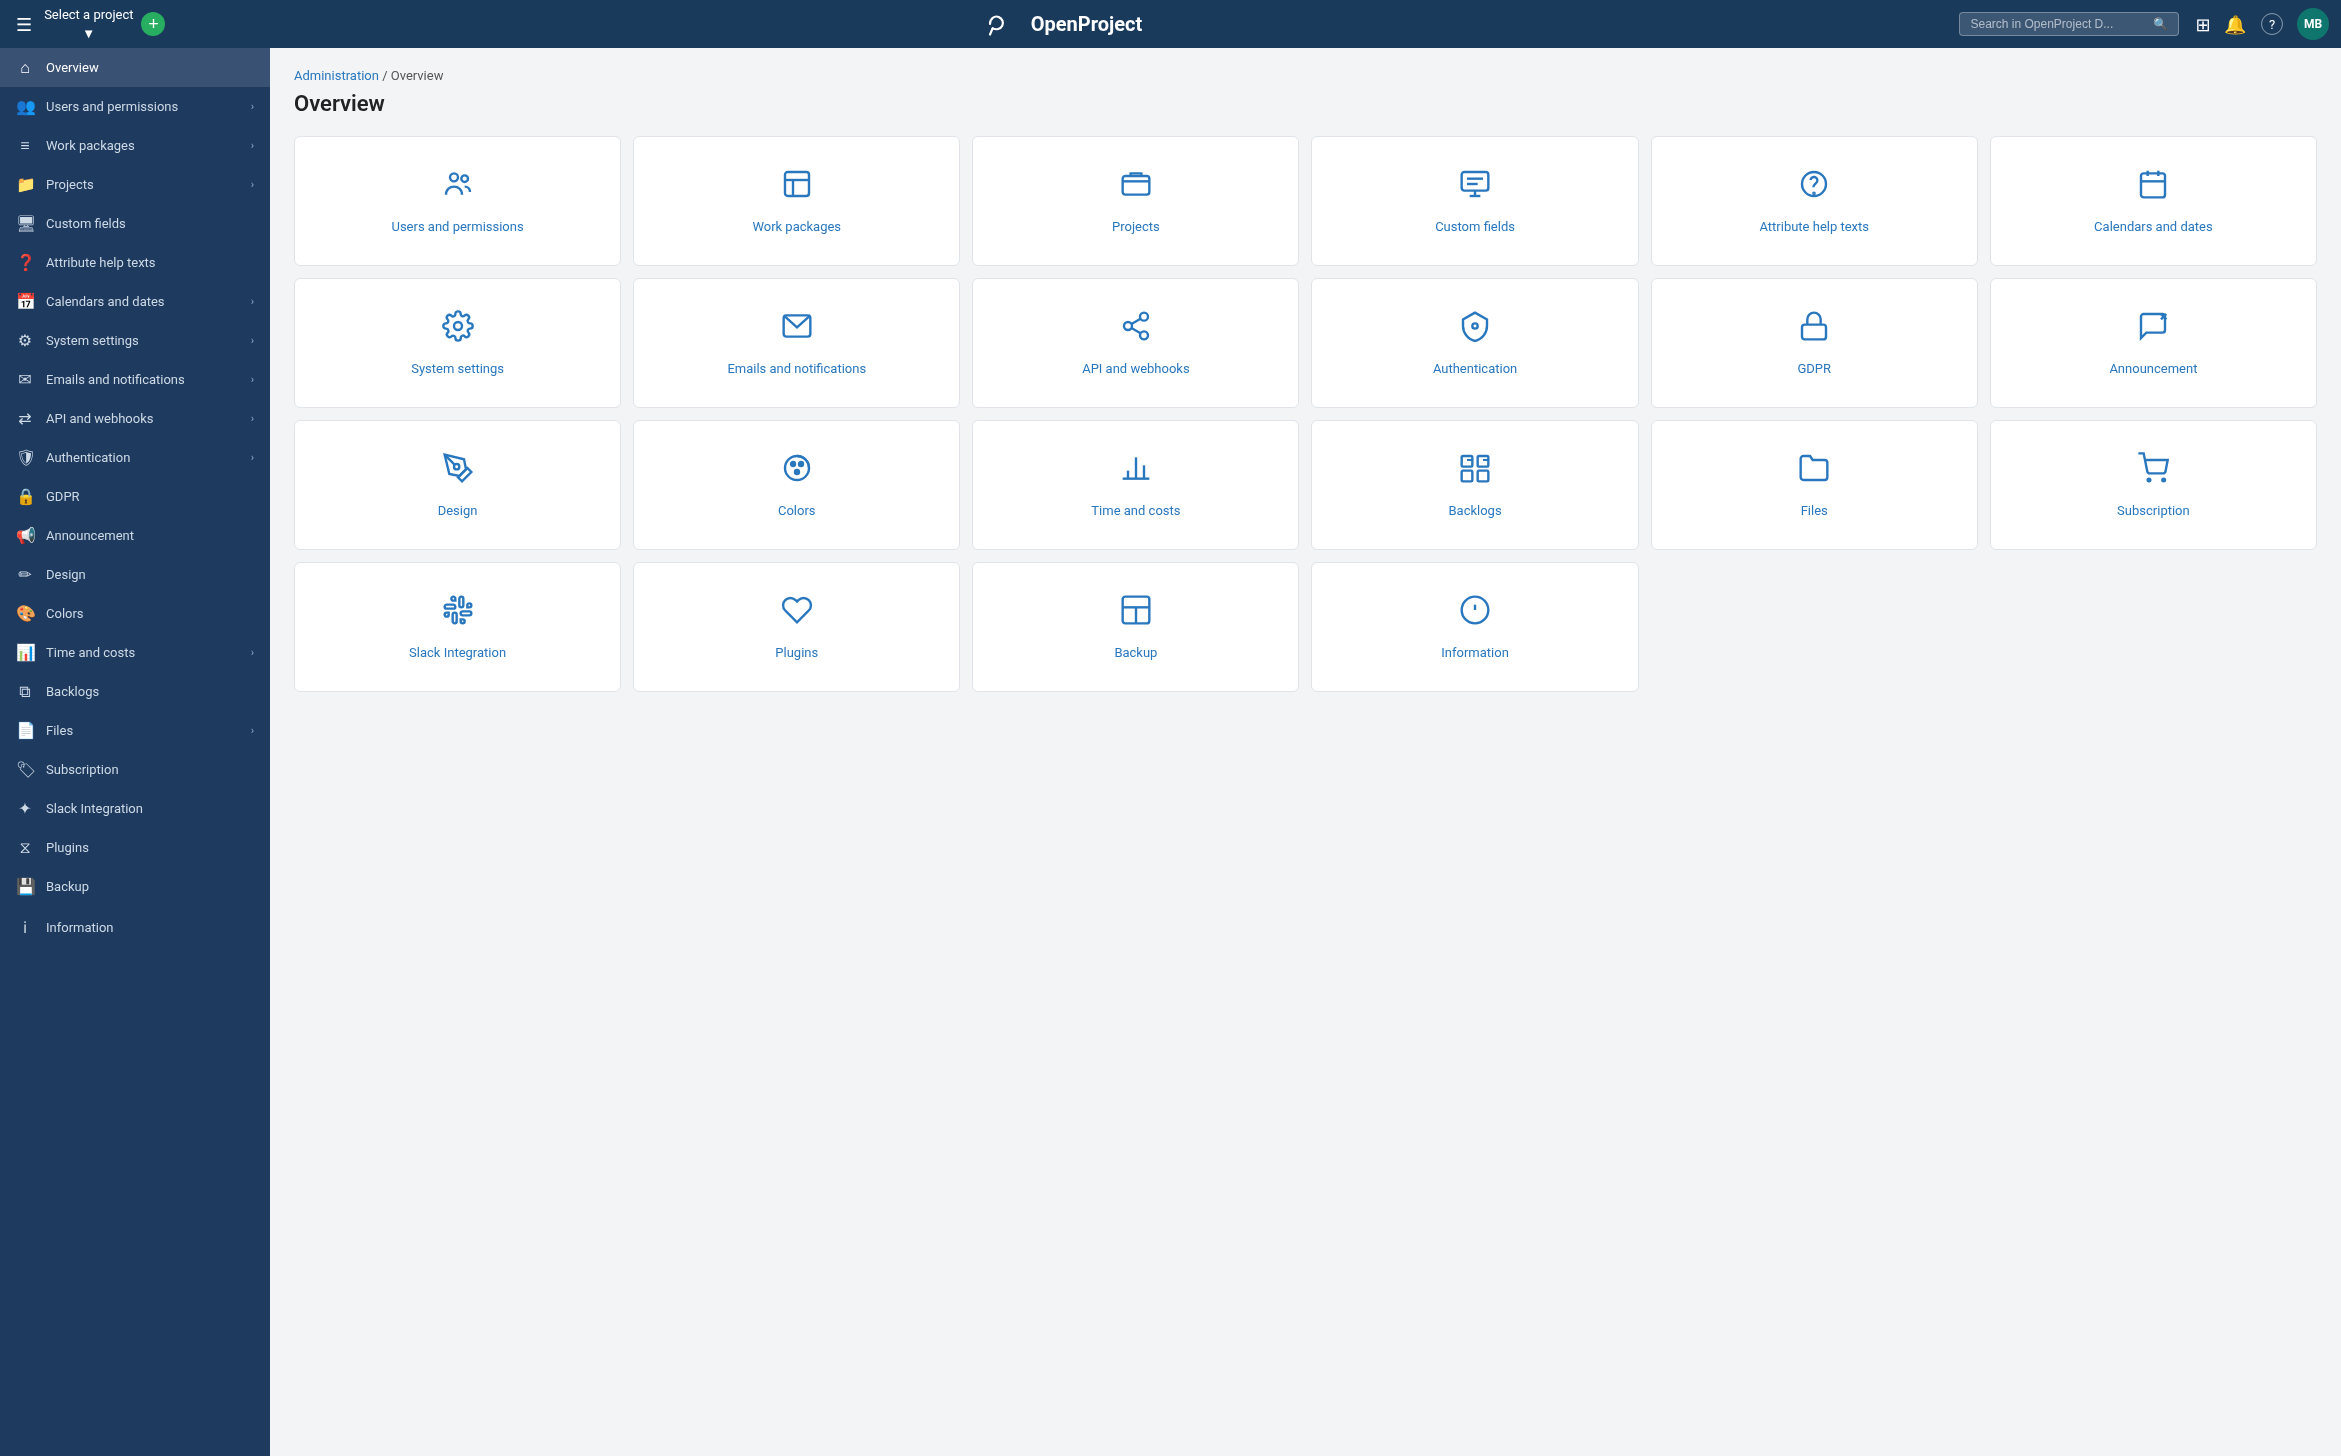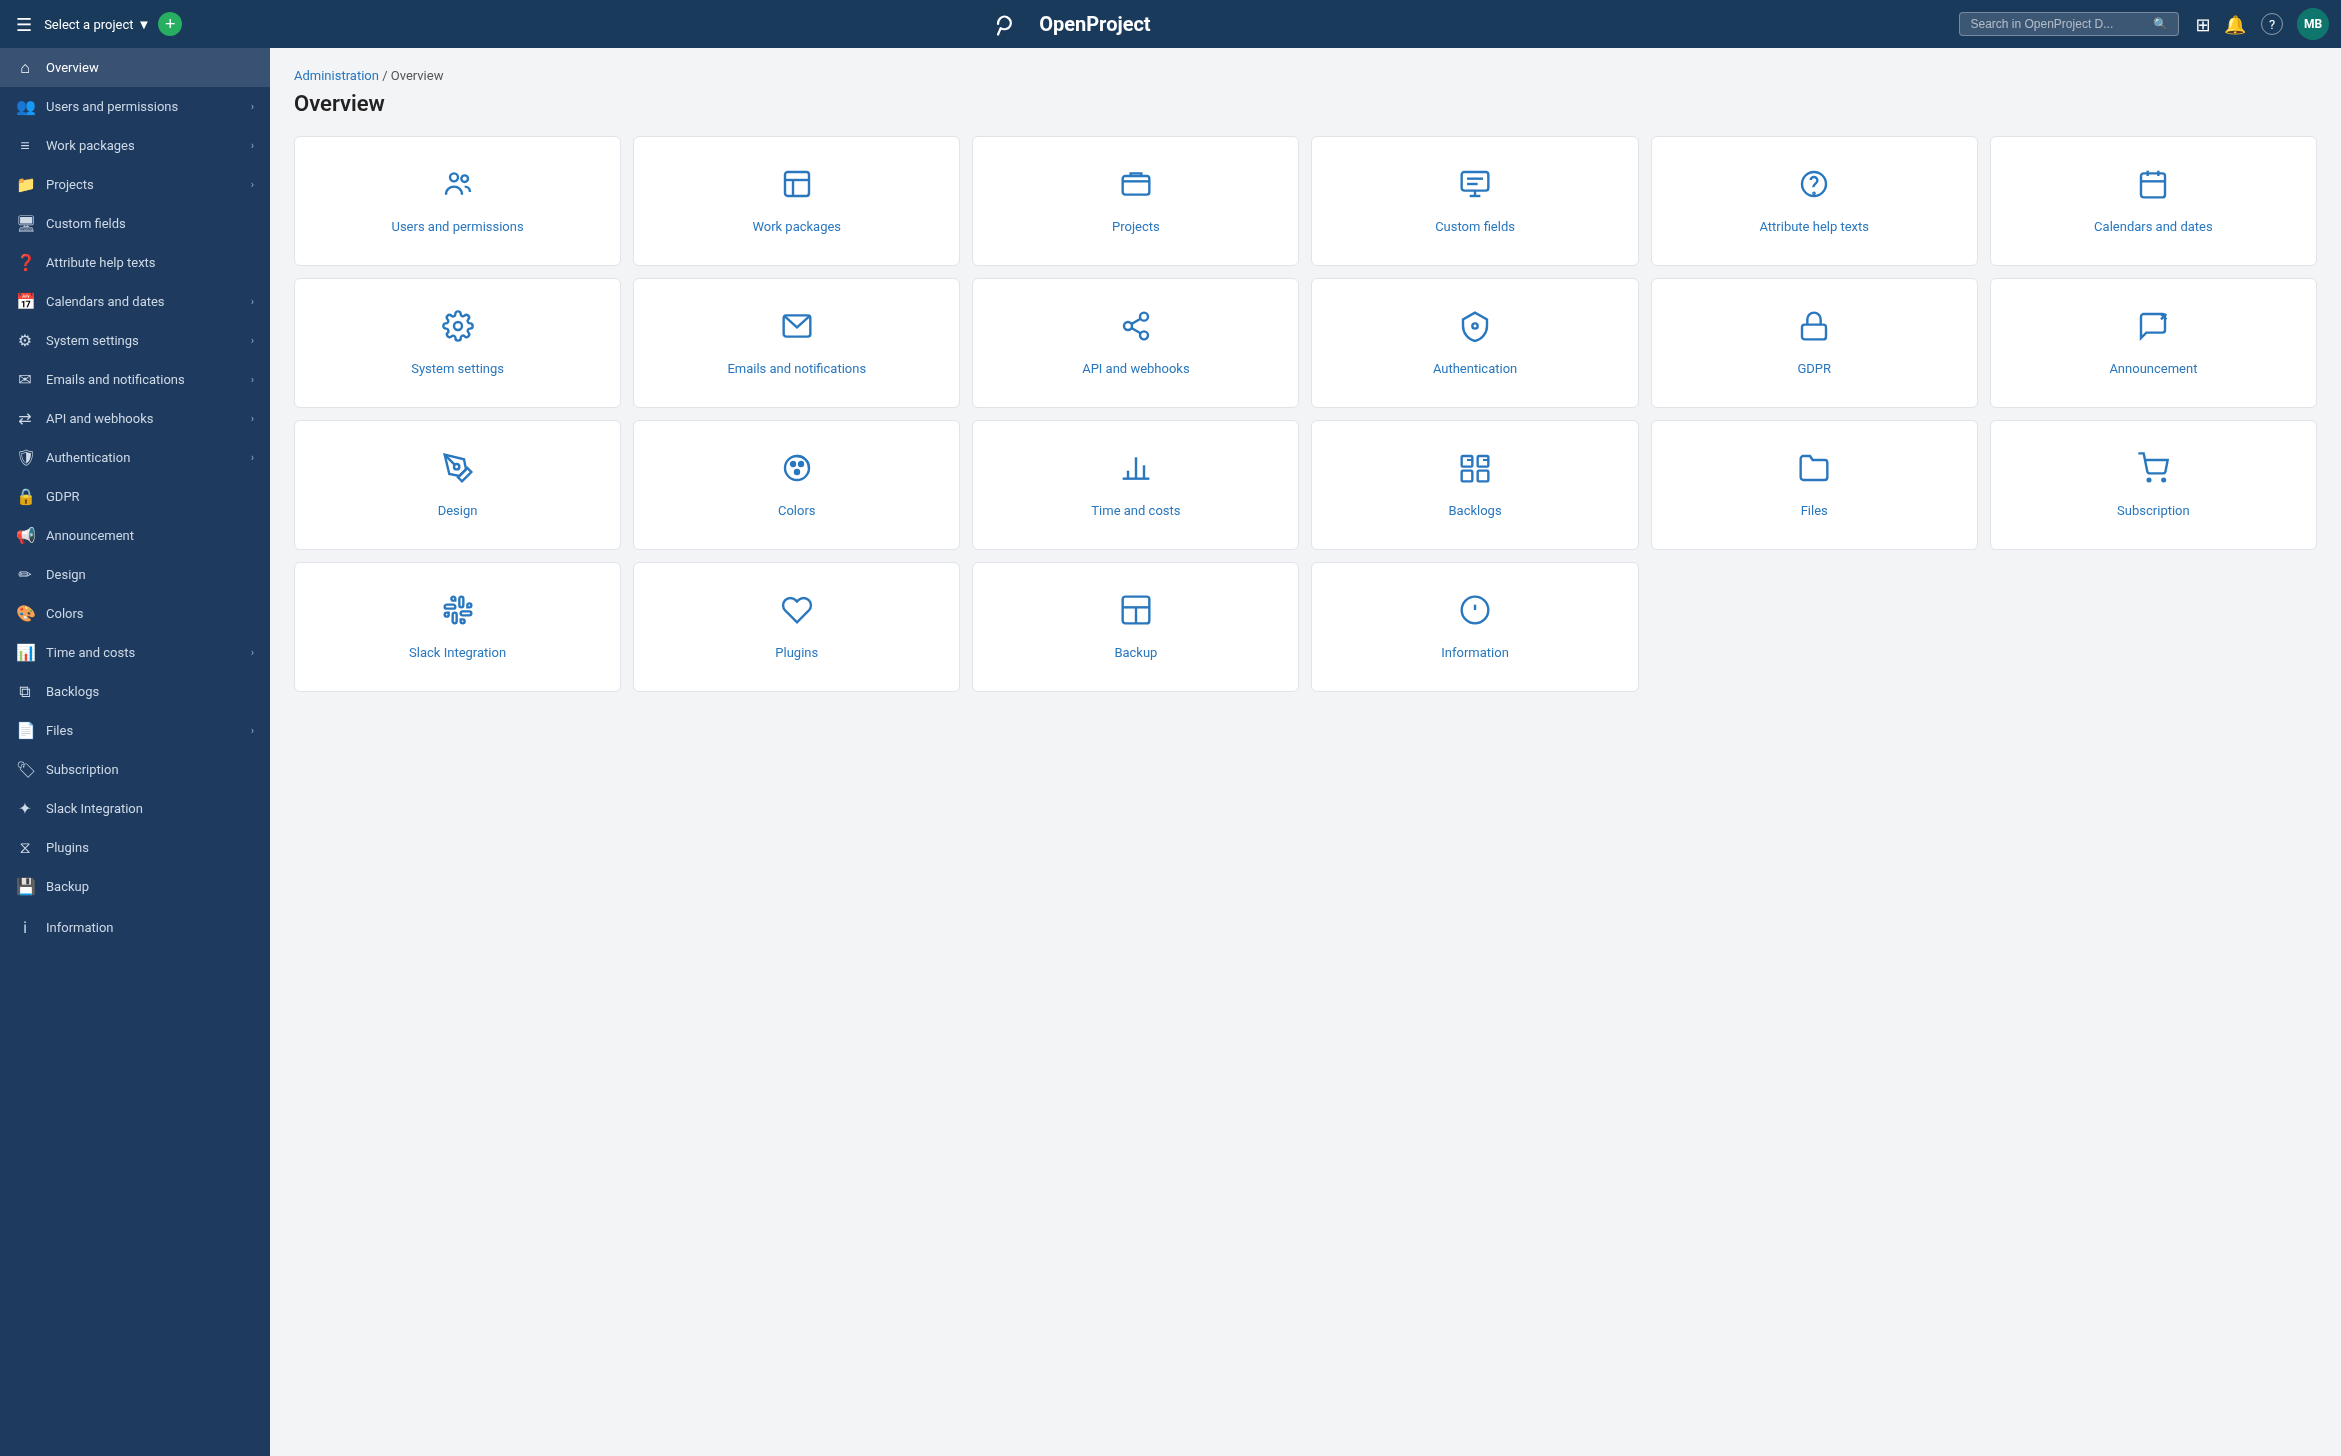--- a/index.html
+++ b/index.html
@@ -18,20 +18,21 @@
     }
     .top-nav .hamburger { color: #fff; font-size: 18px; cursor: pointer; padding: 4px; }
     .top-nav .project-selector {
       color: #fff;
       font-size: 13px;
       cursor: pointer;
       display: flex;
       align-items: center;
       gap: 4px;
       white-space: nowrap;
+      flex-direction: column;
     }
     .top-nav .add-btn {
       background: #27ae60;
       color: #fff;
       border: none;
       border-radius: 50%;
       width: 24px;
       height: 24px;
       font-size: 18px;
       cursor: pointer;

